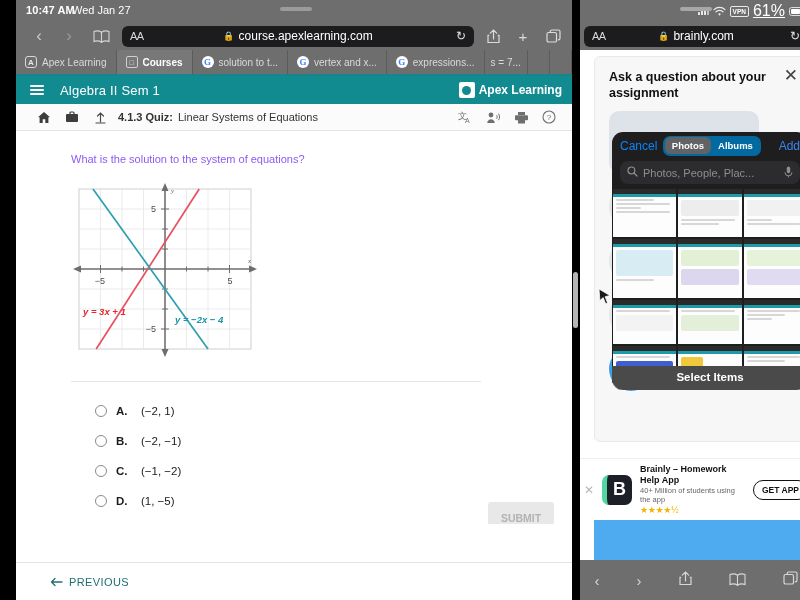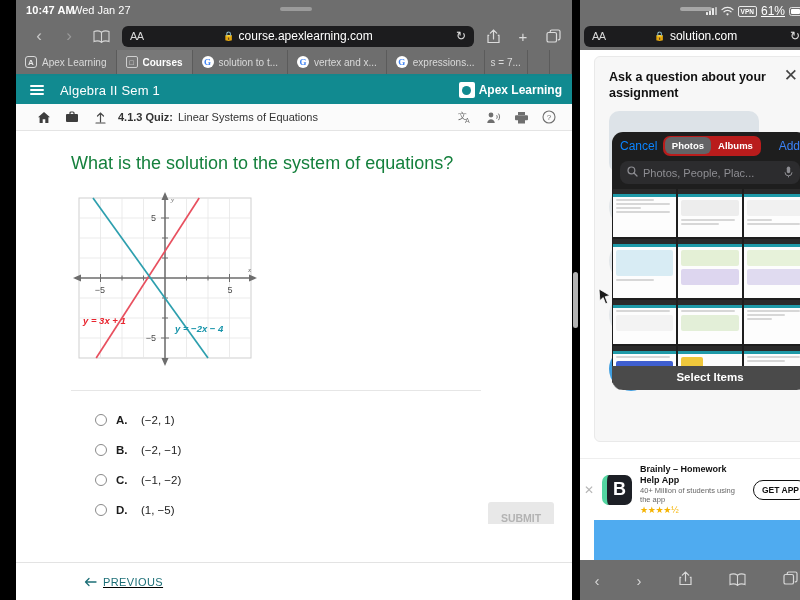--- a/index.html
+++ b/index.html
@@ -58,46 +58,46 @@
   .crumb-bar { height: 27px; background: #fbfbfb; border-bottom: 1px solid #e4e4e4; display: flex; align-items: center; padding: 0 14px; gap: 0; }
   .crumb-ic { width: 28px; display: flex; align-items: center; justify-content: center; color: #4a4a4a; font-size: 14px; }
   .crumb-text { font-size: 11px; color: #333; margin-left: 4px; }
   .crumb-num { font-weight: bold; }
   .crumb-kind { font-weight: bold; margin-left: 3px; }
   .crumb-title { margin-left: 5px; }
   .crumb-right { margin-left: auto; display: flex; align-items: center; gap: 2px; }
   .crumb-right .ic { width: 26px; height: 26px; display: flex; align-items: center; justify-content: center; color: #7a7a7a; font-size: 13px; }
 
   .content { padding: 22px 0 0 55px; position: relative; height: 392px; }
-  .question { font-size: 18px; color: #15803d; }
+  .question { font-size: 11px; color: #8b5cf6; }
 
   .graph-wrap { margin-top: 16px; width: 188px; height: 178px; position: relative; }
   .answers { margin-top: 22px; width: 410px; border-top: 1px solid #e6e6e6; padding-top: 14px; }
   .answer { display: flex; align-items: center; gap: 9px; height: 30px; }
   .radio { width: 12px; height: 12px; border: 1.4px solid #8a8a8a; border-radius: 50%; flex: none; margin-left: 24px;}
   .ans-letter { font-size: 11.5px; font-weight: bold; color: #1c1c1c; width: 16px; }
   .ans-text { font-size: 11.5px; color: #1c1c1c; }
 
   .submit-area { position: absolute; right: 22px; bottom: -1px; text-align: center; }
   .submit-btn { width: 66px; height: 22px; background: #e8e8e8; color: #b3b3b3; font-size: 10.5px; font-weight: bold;
                 display: flex; align-items: end; justify-content: center; border-radius: 3px 3px 0 0; overflow: hidden; }
 
   .footer { position: absolute; left: 0; bottom: 0; width: 560px; height: 38px; background: #fff; border-top: 1px solid #e3e3e3;
-            display: flex; align-items: center; padding-left: 68px; text-decoration: underline; }
+            display: flex; align-items: center; padding-left: 34px; }
   .prev { display: flex; align-items: center; gap: 6px; color: #1d6f77; font-size: 11px; letter-spacing: .4px; }
 
   
   .right-pane { position: relative; width: 240px; height: 600px; background: #fff; overflow: hidden; }
   .r-status { height: 22px; background: #6e6e6e; position: relative; color: #fff; display: flex; align-items: center; justify-content: flex-end; padding-right: 8px; gap: 4px; }
   .r-grab { position: absolute; left: 50%; transform: translateX(-50%); top: 7px; width: 32px; height: 4px; border-radius: 3px; background: #a7a7a7; }
   .bars { display: flex; align-items: flex-end; gap: 1px; height: 8px; }
   .bars i { width: 2px; background: #e9e9e9; border-radius: .5px; }
   .bars i:nth-child(1){height:3px} .bars i:nth-child(2){height:5px} .bars i:nth-child(3){height:7px} .bars i:nth-child(4){height:8px;background:#bdbdbd}
   .vpn { font-size: 6.5px; border: 1px solid #e9e9e9; border-radius: 2px; padding: 0 2px; font-weight: bold; line-height: 9px; }
-  .pct { font-size: 12px; text-decoration: underline; }
+  .pct { font-size: 16px; text-decoration: underline; }
   .batt { width: 19px; height: 9px; border: 1px solid #dedede; border-radius: 2.5px; position: relative; padding: 1px; }
   .batt i { display: block; height: 100%; width: 60%; background: #fff; border-radius: 1px; }
   .batt:after { content:''; position: absolute; right: -3px; top: 3px; width: 1.5px; height: 3px; background: #dedede; border-radius: 0 1px 1px 0; }
 
   .r-urlbar { height: 28px; background: #6e6e6e; display: flex; align-items: center; padding: 0 8px; }
   .r-url-field { flex: 1; height: 21px; background: #1c1c1e; border-radius: 6px; display: flex; align-items: center; padding: 0 8px; position: relative; }
 
   .brainly-body { position: relative; height: 510px; background: #fff; overflow: hidden; }
   .bl-card { position: absolute; left: 18px; top: 6px; right: 8px; bottom: 118px; background: #f7f7f7; border: 1px solid #e9e9e9; border-radius: 6px; }
   .bl-title { position: absolute; left: 14px; top: 12px; width: 175px; font-size: 12.5px; font-weight: bold; color: #111; line-height: 16px; }
@@ -117,21 +117,21 @@
   .stars { color: #f5b301; font-size: 9px; letter-spacing: -.3px; margin-top: 1px; }
   .get-app { border: 1.3px solid #111; border-radius: 12px; padding: 4px 8px; font-size: 8.5px; font-weight: bold; color: #111; white-space: nowrap; }
 
   .r-bottom { position: absolute; left: 0; bottom: 0; width: 240px; height: 40px; background: #6e6e6e; display: flex; align-items: center; justify-content: space-around; }
   .r-bottom .ic { color: #d8d8d8; font-size: 15px; }
 
   
   .picker { position: absolute; left: 36px; top: 82px; width: 196px; bottom: 170px; background: #1e1e1e; border-radius: 11px; overflow: hidden; display: flex; flex-direction: column; z-index: 30; }
   .pk-top { height: 27px; display: flex; align-items: center; padding: 0 8px; gap: 6px; }
   .pk-cancel { color: #0a84ff; font-size: 12px; }
-  .pk-seg { background: #b91c1c; border-radius: 7px; padding: 1.5px; display: flex; gap: 0; }
+  .pk-seg { background: #0369a1; border-radius: 7px; padding: 1.5px; display: flex; gap: 0; }
   .pk-seg .s { font-size: 9.5px; font-weight: bold; color: #fff; padding: 3px 7px; border-radius: 6px; }
   .pk-seg .s.on { background: #636366; }
   .pk-add { color: #3b82f6; font-size: 12px; margin-left: auto; }
   .pk-search { margin: 2px 8px 5px; height: 23px; background: #2c2c2e; border-radius: 8px; display: flex; align-items: center; padding: 0 7px; gap: 5px; }
   .pk-search-ic { color: #8e8e93; font-size: 10px; }
   .pk-search-ph { color: #8e8e93; font-size: 11px; flex: 1; white-space: nowrap; overflow: hidden; }
   .pk-mic { color: #8e8e93; font-size: 10px; }
   .pk-grid { flex: 1; display: grid; grid-template-columns: repeat(3, 1fr); gap: 2px; padding: 0 1px; overflow: hidden; background: #1e1e1e; }
   .thumb { background: #fdfdfd; position: relative; overflow: hidden; }
   .th-bar { height: 5px; background: #2b2b2b; }
@@ -412,21 +412,21 @@
       <span class="batt">
           <i></i>
         </span>
     </div>
 
     <div class="r-urlbar">
       <div class="r-url-field">
         <div class="aa">AA</div>
         <div class="url-center">
           <span class="lock">🔒</span>
-          <span class="url-text">solution.com</span>
+          <span class="url-text">brainly.com</span>
         </div>
         <div class="reload">↻</div>
       </div>
     </div>
 
     <div class="brainly-body">
       <div class="bl-card">
         <div class="bl-title">Ask a question about your assignment</div>
         <div class="bl-close">✕</div>
         <span class="sk-pill" style="left:14px; top:54px; width:150px; height:62px; border-radius:10px;"></span>

